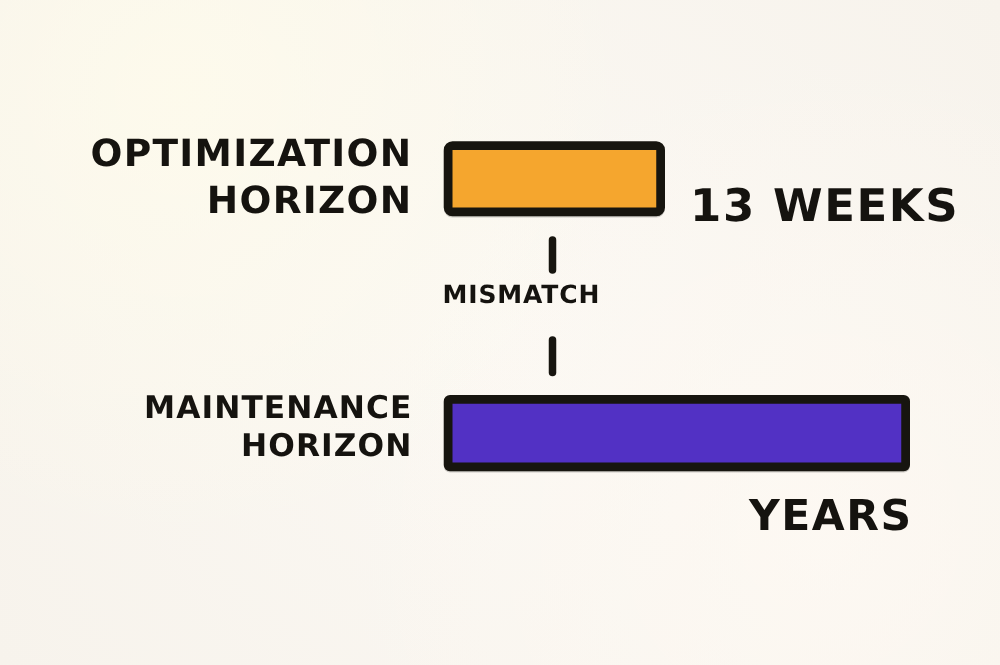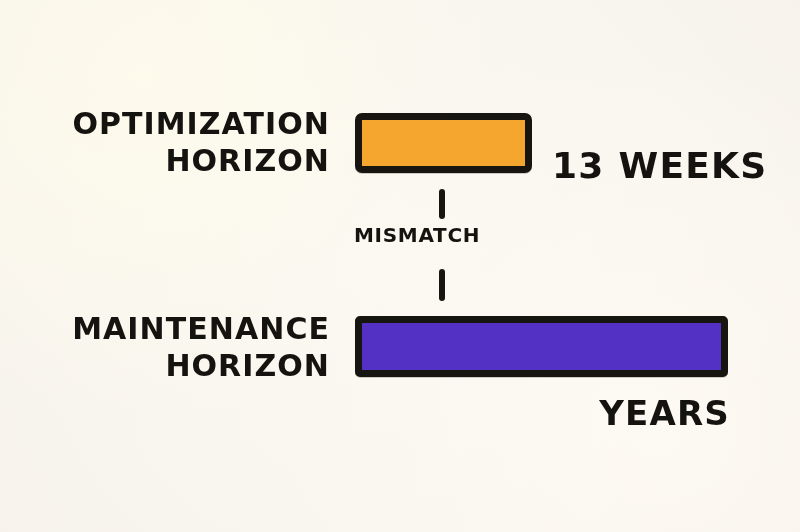--- a/index.html
+++ b/index.html
@@ -42,21 +42,21 @@
     top: 106px;
     font-size: 30px;
     text-align: right;
     line-height: 1.22;
   }
   #label-optimization .line { display: block; }
 
   #label-maintenance {
     right: 470px;
     top: 311px;
-    font-size: 30px;
+    font-size: 25px;
     text-align: right;
     line-height: 1.22;
   }
   #label-maintenance .line { display: block; }
 
   #value-weeks {
     left: 552px;
     top: 122px;
     font-size: 36px;
     margin-top: 24px;

